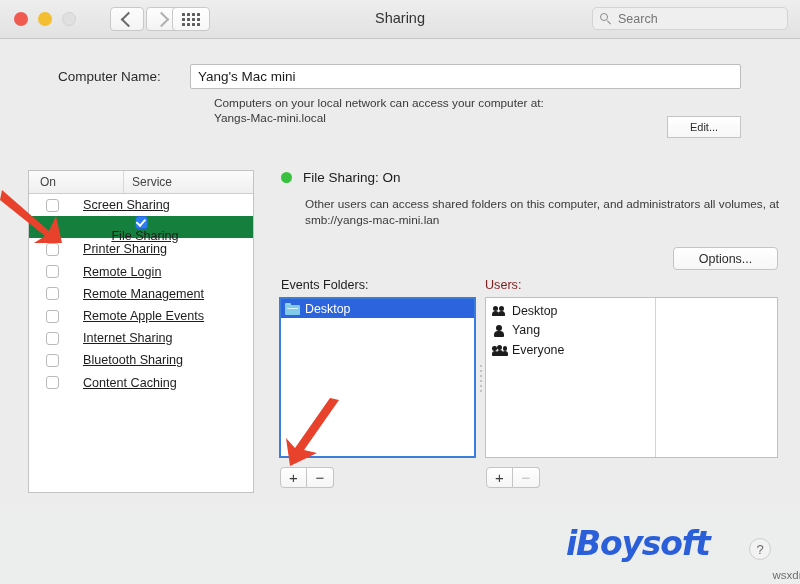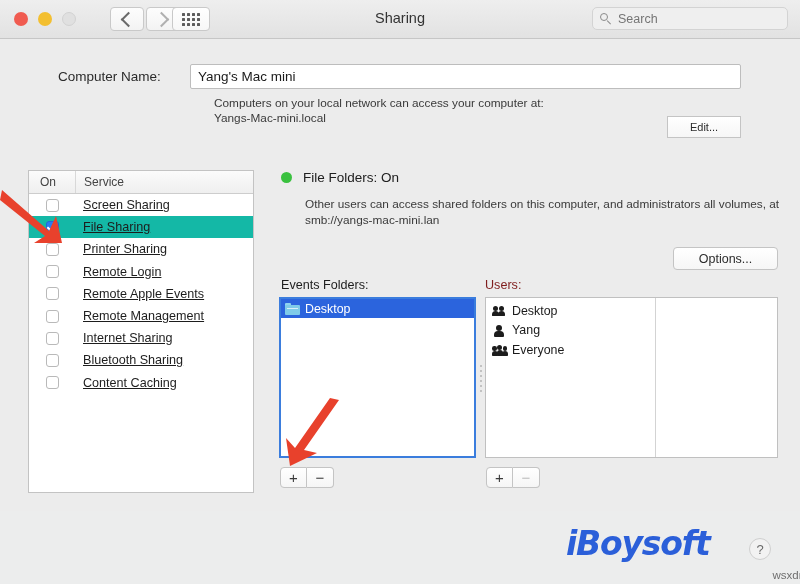--- a/index.html
+++ b/index.html
@@ -128,29 +128,29 @@
     background: #ffffff;
     border: 1px solid #c3c3c3;
     box-sizing: border-box;
     overflow: hidden;
   }
   #svc-header {
     display: flex; height: 22px;
     background: linear-gradient(to bottom,#fbfbfb,#efefef);
     border-bottom: 1px solid #cdcdcd;
     align-items: center;
-    font-size: 12px; color: #444444;
+    font-size: 12px; color: #444444; gap: 48px;
   }
   #svc-header .col-on { width: 46px; padding-left: 11px; box-sizing: border-box; }
   #svc-header .col-sv { padding-left: 8px; border-left: 1px solid #d8d8d8; height: 22px; line-height: 22px; flex: 1; }
   .svc-row {
     display: flex; align-items: center; height: 22.2px;
     font-size: 12.6px; color: #1d1d1d; text-decoration: underline;
   }
-  .svc-row.selected { background: #14b8a6; }
+  .svc-row.selected { background: #15803d; flex-direction: column; }
   .svc-chk-cell { width: 46px; display: flex; justify-content: center; }
   .svc-chk {
     width: 13px; height: 13px; border-radius: 3px;
     border: 1px solid #b9b9b9; background: #ffffff;
     box-sizing: border-box;
     display: flex; align-items: center; justify-content: center;
   }
   .svc-chk.on { background: #2b7cf0; border-color: #2368d6; }
   .svc-chk.on::after {
     content: ""; display: block;
@@ -382,27 +382,27 @@
     <div class="svc-row">
       <span class="svc-chk-cell">
           <span class="svc-chk"></span>
         </span>
       <span class="svc-name">Remote Login</span>
     </div>
     <div class="svc-row">
       <span class="svc-chk-cell">
           <span class="svc-chk"></span>
         </span>
+      <span class="svc-name">Remote Management</span>
+    </div>
+    <div class="svc-row">
+      <span class="svc-chk-cell">
+          <span class="svc-chk"></span>
+        </span>
       <span class="svc-name">Remote Apple Events</span>
-    </div>
-    <div class="svc-row">
-      <span class="svc-chk-cell">
-          <span class="svc-chk"></span>
-        </span>
-      <span class="svc-name">Remote Management</span>
     </div>
     <div class="svc-row">
       <span class="svc-chk-cell">
           <span class="svc-chk"></span>
         </span>
       <span class="svc-name">Internet Sharing</span>
     </div>
     <div class="svc-row">
       <span class="svc-chk-cell">
           <span class="svc-chk"></span>
@@ -412,21 +412,21 @@
     <div class="svc-row">
       <span class="svc-chk-cell">
           <span class="svc-chk"></span>
         </span>
       <span class="svc-name">Content Caching</span>
     </div>
   </div>
 
   <div id="fs-status">
     <span id="fs-dot"></span>
-    <span id="fs-status-text">File Folders: On</span>
+    <span id="fs-status-text">File Sharing: On</span>
   </div>
   <div id="fs-desc">Other users can access shared folders on this computer, and administrators all volumes, at smb://yangs-mac-mini.lan</div>
   <div id="options-btn">Options...</div>
 
   <div id="sf-label">Events Folders:</div>
   <div id="sf-panel">
     <div class="sf-row selected">
       <span class="folder-icon">
         <span class="tab"></span>
           <span class="body"></span>

